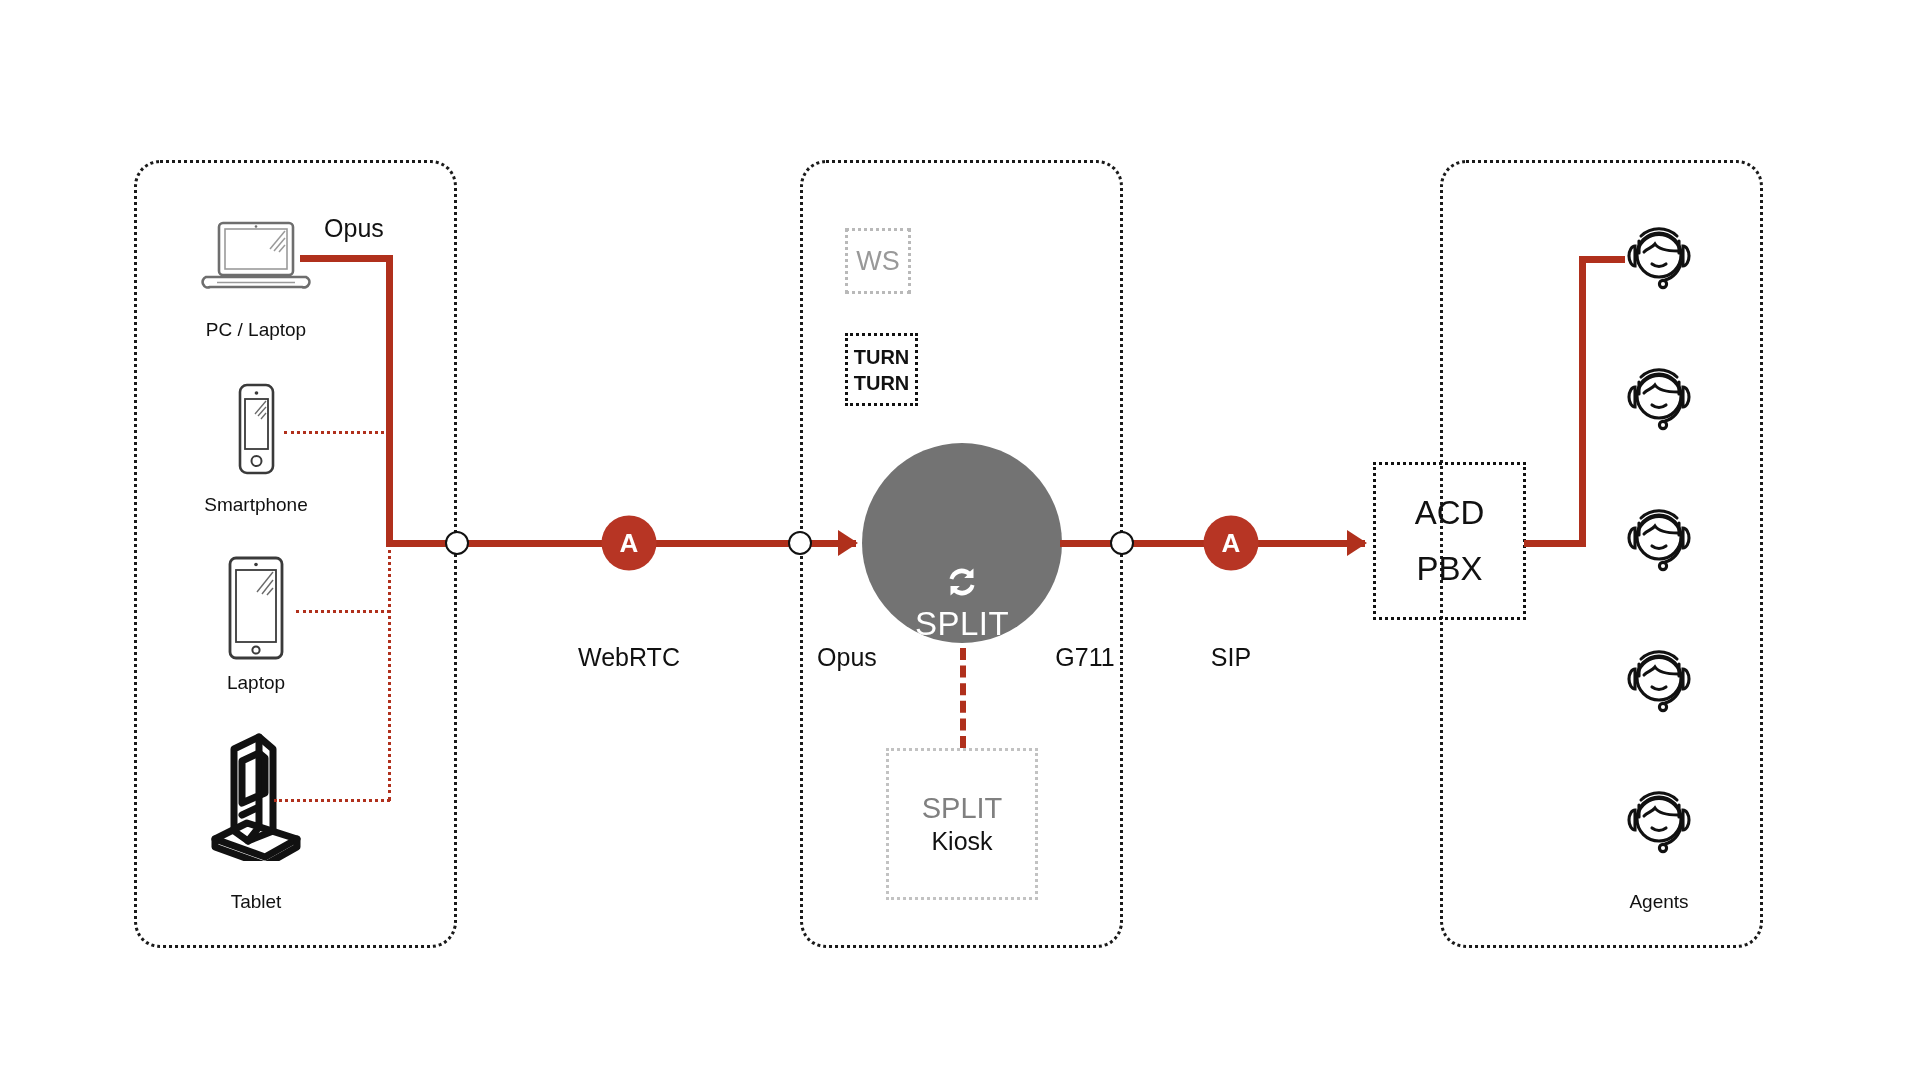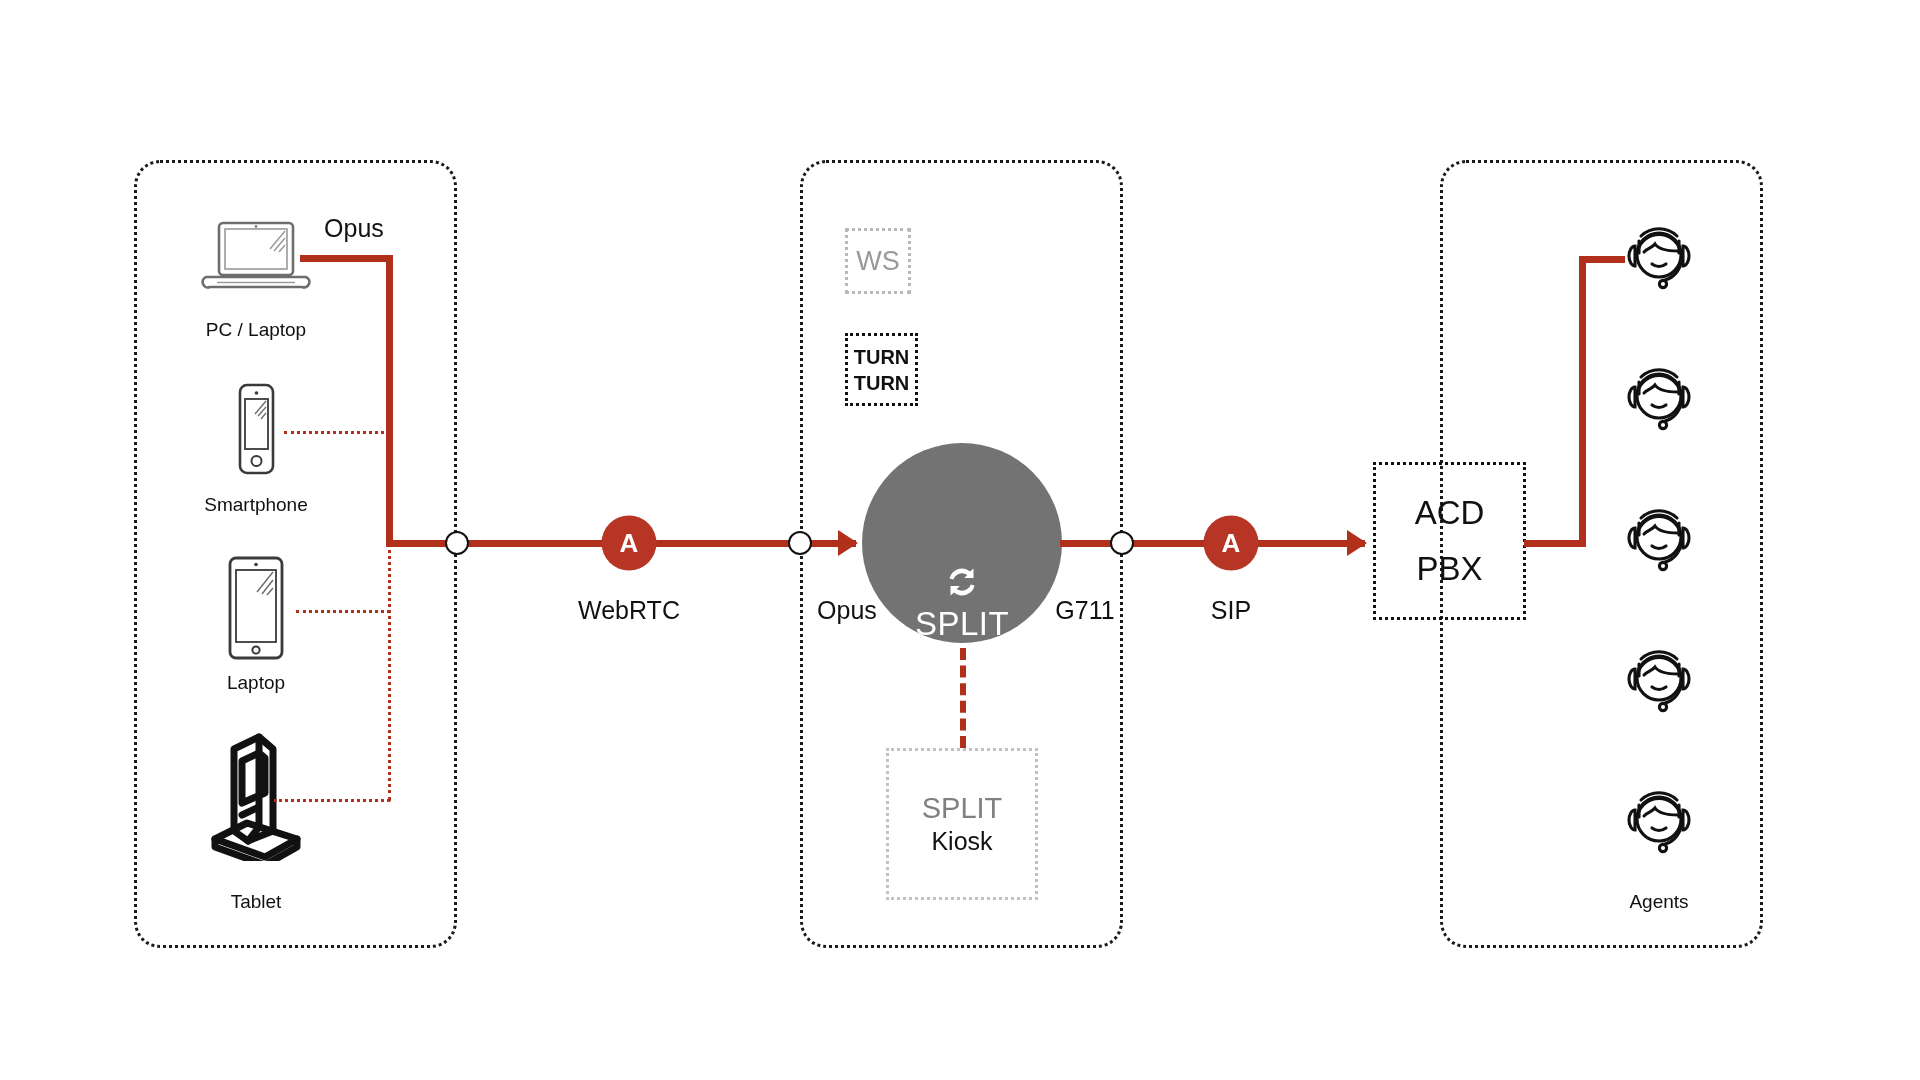--- a/index.html
+++ b/index.html
@@ -42,20 +42,21 @@
   }
   .codec-label {
     font-size: 25px;
     color: #111111;
     transform: translateX(-50%);
   }
   .path-label {
     font-size: 25px;
     color: #111111;
     transform: translateX(-50%);
+    margin-top: 47px;
   }
 
   
   .icon {
     position: absolute;
     transform: translate(-50%, -50%);
   }
 
   
   .pipe {

